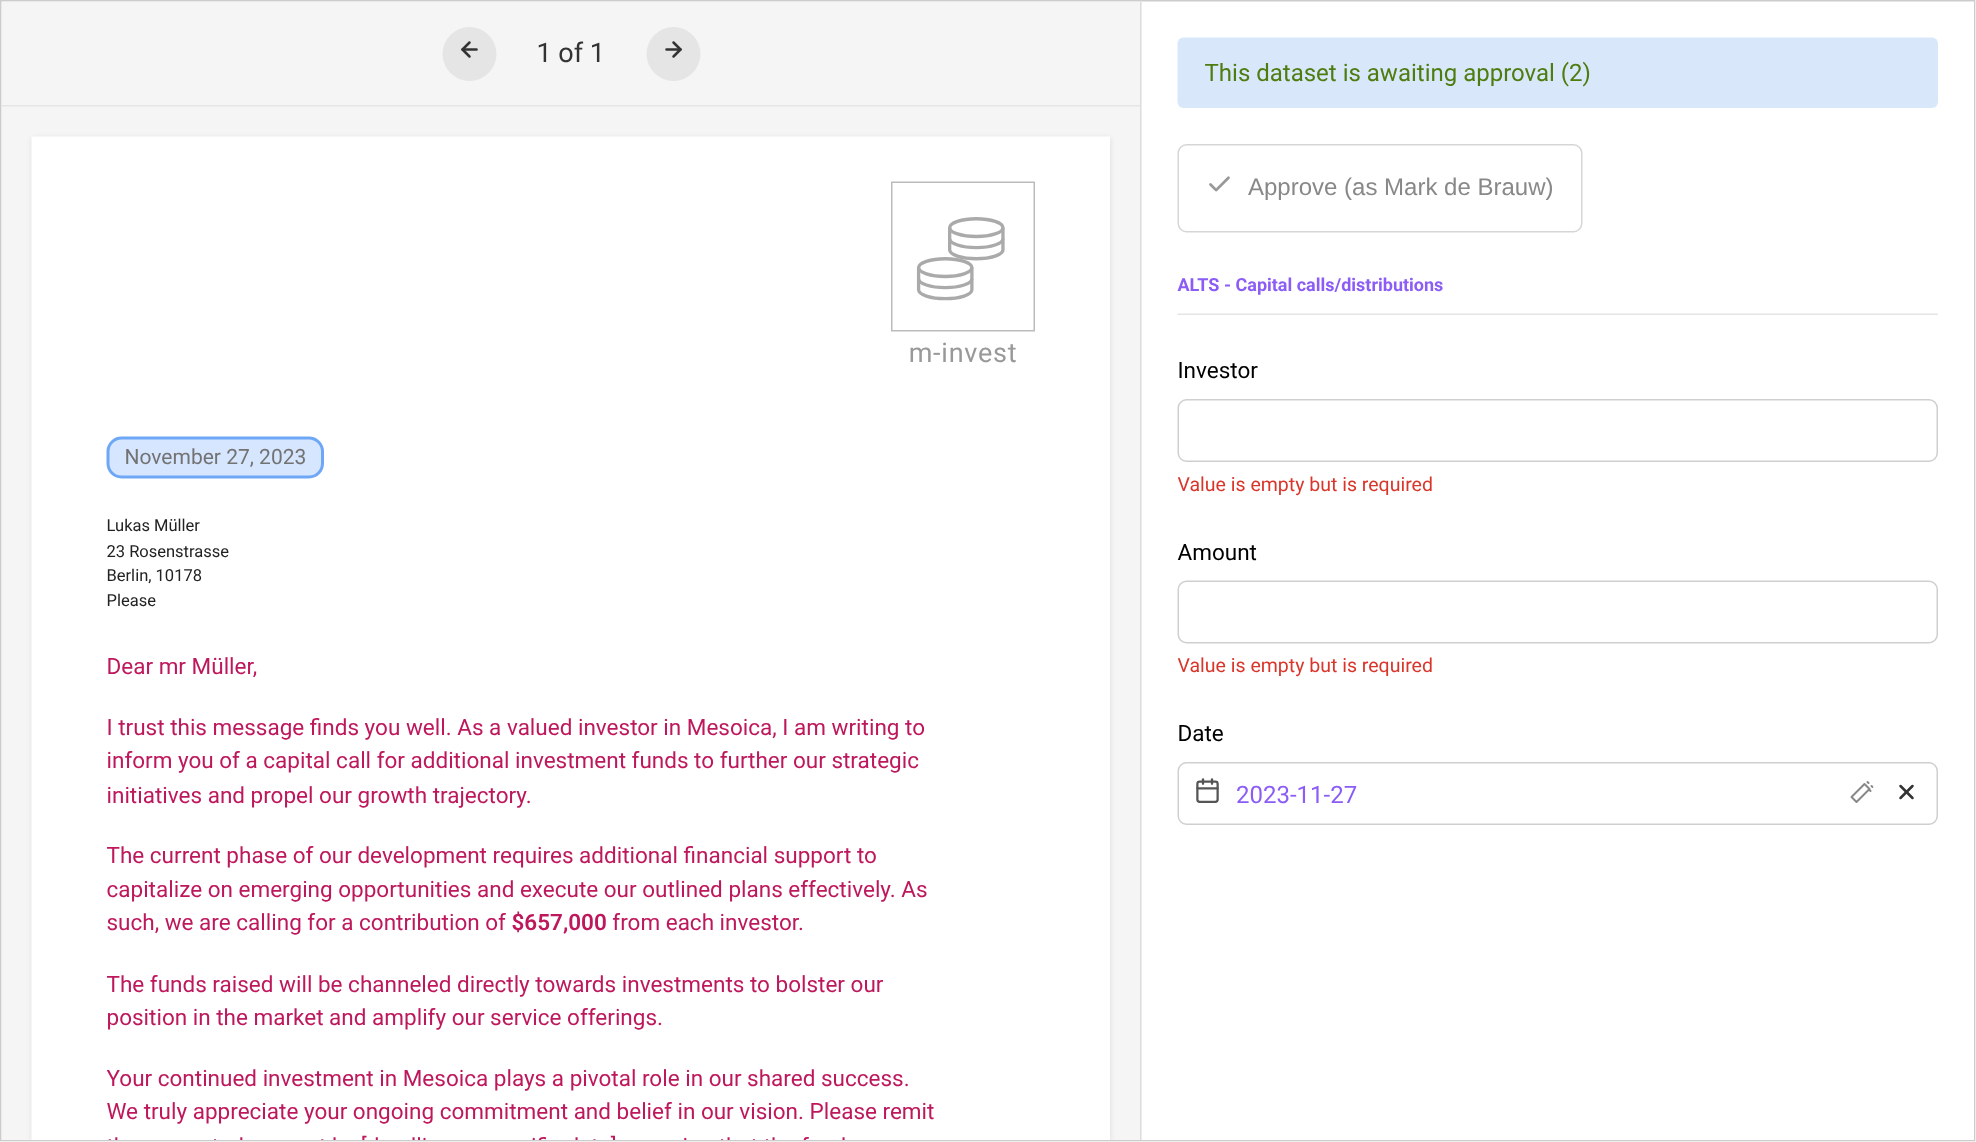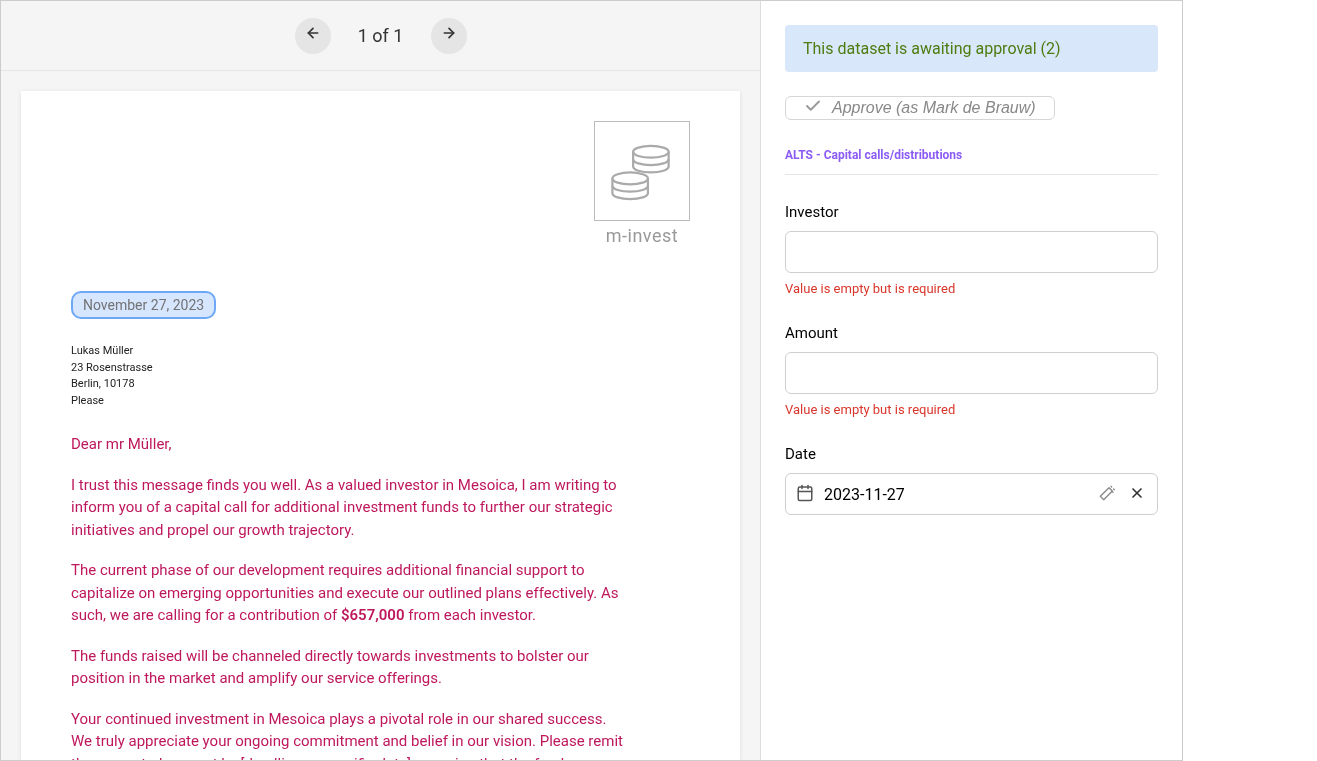--- a/index.html
+++ b/index.html
@@ -4,21 +4,21 @@
   <style>
     * { box-sizing: border-box; margin: 0; padding: 0; }
     body {
       font-family: -apple-system, BlinkMacSystemFont, "Segoe UI", Roboto, Helvetica, Arial, sans-serif;
       background: #fff;
       color: #1a1a1a;
       font-size: 14px;
     }
     .app {
       display: flex;
-      width: 1183px;
+      width: 1317px;
       height: 761px;
       border: 1px solid #ccc;
       overflow: hidden;
     }
     
     .left-panel {
       flex: 0 0 760px;
       background: #f5f5f5;
       display: flex;
       flex-direction: column;
@@ -123,29 +123,28 @@
       color: #4d7c0f;
       padding: 14px 18px;
       border-radius: 4px;
       font-size: 16px;
       margin-bottom: 24px;
     }
     .approve-btn {
       border: 1px solid #d6d6d6;
       background: #fff;
       border-radius: 6px;
-      padding: 0 18px;
+      padding: 17px 18px;
       display: inline-flex;
       align-items: center;
       gap: 10px;
       font-size: 16px;
       color: #888;
       cursor: pointer;
       margin-bottom: 28px;
-      font-style: italic;
     }
     .approve-btn svg { flex-shrink: 0; }
     .section-title {
       font-size: 12px;
       font-weight: 700;
       color: #8b5cf6;
       margin-bottom: 12px;
     }
     .divider {
       border: none;
@@ -180,21 +179,21 @@
       border: 1px solid #cfcfcf;
       border-radius: 6px;
       height: 42px;
       padding: 0 10px;
       gap: 10px;
       background: #fff;
     }
     .date-value {
       flex: 1;
       font-size: 16px;
-      color: #000000;
+      color: #8b5cf6;
     }
     .icon-btn {
       background: none;
       border: none;
       padding: 2px;
       cursor: pointer;
       color: #555;
       display: flex;
       align-items: center;
     }

